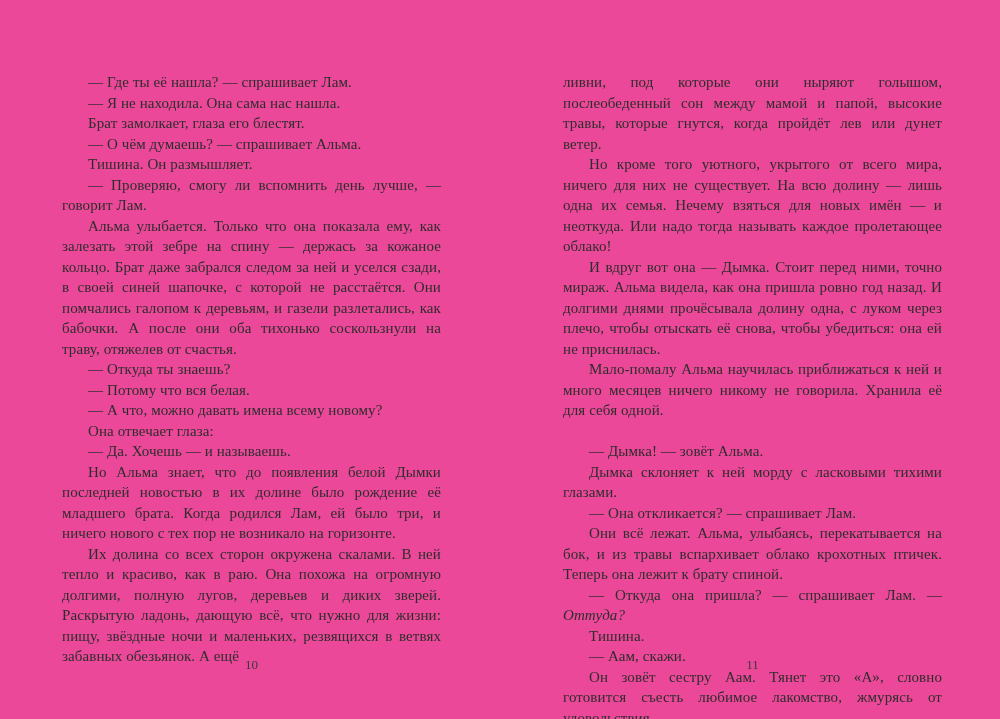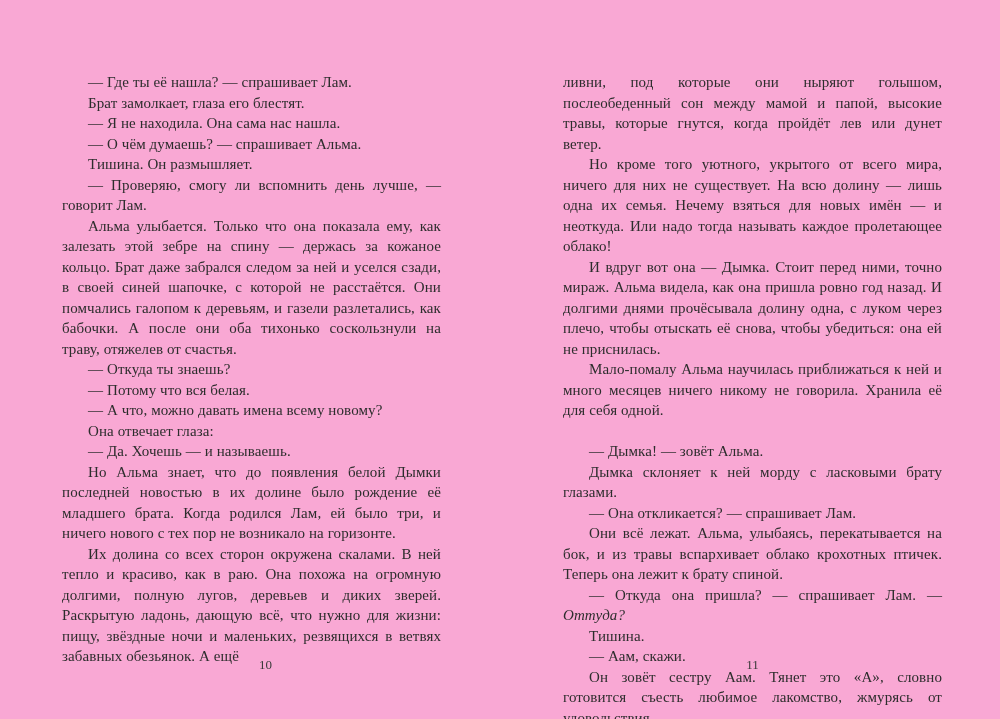--- a/index.html
+++ b/index.html
@@ -4,21 +4,21 @@
 <style>
   html, body {
     margin: 0;
     padding: 0;
     background: #ffffff;
   }
   .spread {
     position: relative;
     width: 1000px;
     height: 719px;
-    background: #f9a8d4;
+    background: #ec4899;
     overflow: hidden;
     font-family: "Liberation Serif", "DejaVu Serif", serif;
     color: #2d2d2d;
   }
   .page-col {
     position: absolute;
     top: 72px;
     width: 379px;
     font-size: 15px;
     line-height: 20.5px;
@@ -36,52 +36,52 @@
   .page-col p.gap-before { margin-top: 20.5px; }
   .page-col em { }
   .page-number {
     position: absolute;
     top: 657px;
     width: 379px;
     text-align: center;
     font-size: 13px;
     color: #3a3a3a;
   }
-  .page-number.left  { left: 76px; }
+  .page-number.left  { left: 62px; }
   .page-number.right { left: 563px; font-family: Liberation Serif, serif; }
 </style>
 </head>
 <body>
 
 <div class="spread">
 
   <div class="page-col left">
     <p>— Где ты её нашла? — спрашивает Лам.</p>
+    <p>— Я не находила. Она сама нас нашла.</p>
     <p>Брат замолкает, глаза его блестят.</p>
-    <p>— Я не находила. Она сама нас нашла.</p>
     <p>— О чём думаешь? — спрашивает Альма.</p>
     <p>Тишина. Он размышляет.</p>
     <p>— Проверяю, смогу ли вспомнить день лучше, — говорит Лам.</p>
     <p>Альма улыбается. Только что она показала ему, как залезать этой зебре на спину — держась за кожаное кольцо. Брат даже забрался следом за ней и уселся сзади, в своей синей шапочке, с которой не расстаётся. Они помчались галопом к деревьям, и газели разлетались, как бабочки. А после они оба тихонько соскользнули на траву, отяжелев от счастья.</p>
     <p>— Откуда ты знаешь?</p>
     <p>— Потому что вся белая.</p>
     <p>— А что, можно давать имена всему новому?</p>
     <p>Она отвечает глаза:</p>
     <p>— Да. Хочешь — и называешь.</p>
     <p>Но Альма знает, что до появления белой Дымки последней новостью в их долине было рождение её младшего брата. Когда родился Лам, ей было три, и ничего нового с тех пор не возникало на горизонте.</p>
     <p>Их долина со всех сторон окружена скалами. В ней тепло и красиво, как в раю. Она похожа на огромную долгими, полную лугов, деревьев и диких зверей. Раскрытую ладонь, дающую всё, что нужно для жизни: пищу, звёздные ночи и маленьких, резвящихся в ветвях забавных обезьянок. А ещё</p>
   </div>
 
   <div class="page-col right">
     <p class="no-indent">ливни, под которые они ныряют голышом, послеобеденный сон между мамой и папой, высокие травы, которые гнутся, когда пройдёт лев или дунет ветер.</p>
     <p>Но кроме того уютного, укрытого от всего мира, ничего для них не существует. На всю долину — лишь одна их семья. Нечему взяться для новых имён — и неоткуда. Или надо тогда называть каждое пролетающее облако!</p>
     <p>И вдруг вот она — Дымка. Стоит перед ними, точно мираж. Альма видела, как она пришла ровно год назад. И долгими днями прочёсывала долину одна, с луком через плечо, чтобы отыскать её снова, чтобы убедиться: она ей не приснилась.</p>
     <p>Мало-помалу Альма научилась приближаться к ней и много месяцев ничего никому не говорила. Хранила её для себя одной.</p>
     <p class="gap-before">— Дымка! — зовёт Альма.</p>
-    <p>Дымка склоняет к ней морду с ласковыми брату глазами.</p>
+    <p>Дымка склоняет к ней морду с ласковыми тихими глазами.</p>
     <p>— Она откликается? — спрашивает Лам.</p>
     <p>Они всё лежат. Альма, улыбаясь, перекатывается на бок, и из травы вспархивает облако крохотных птичек. Теперь она лежит к брату спиной.</p>
     <p>
       <span>— Откуда она пришла? — спрашивает Лам. — </span><em>Оттуда?</em>
     </p>
     <p>Тишина.</p>
     <p>— Аам, скажи.</p>
     <p>Он зовёт сестру Аам. Тянет это «А», словно готовится съесть любимое лакомство, жмурясь от удовольствия.</p>
 
   </div>

